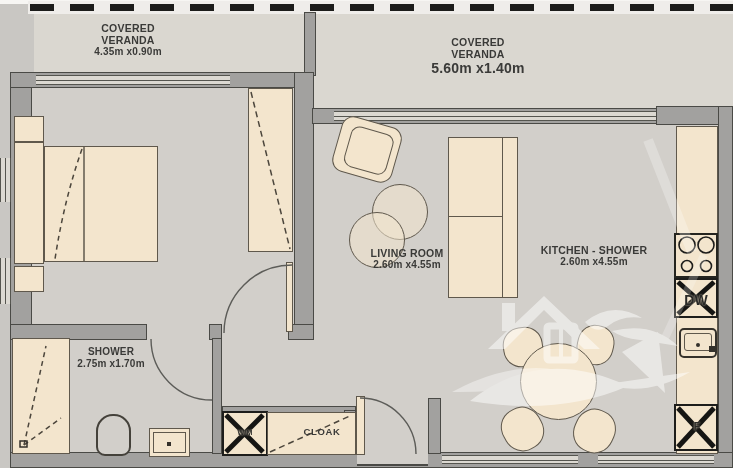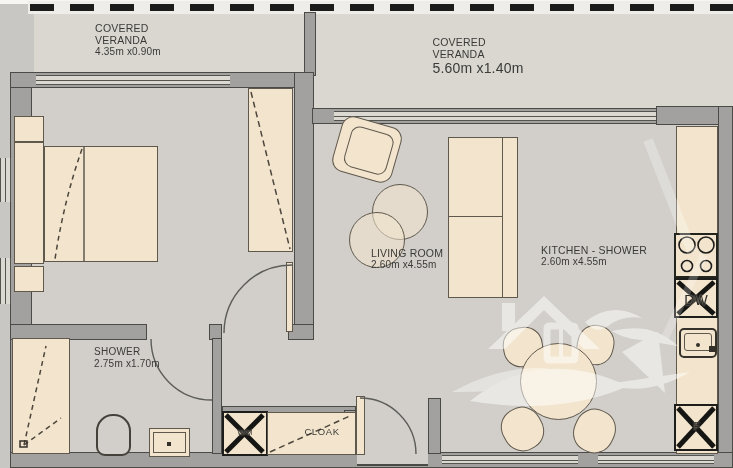--- a/index.html
+++ b/index.html
@@ -6,22 +6,22 @@
   .plan{position:relative;width:733px;height:468px;background:#c9c7c3;
         font-family:"Liberation Sans",sans-serif;overflow:hidden;}
   .abs{position:absolute;box-sizing:border-box;}
   .floor{position:absolute;}
   .wall{position:absolute;background:#a2a19f;border:1px solid #4a4a46;box-sizing:border-box;}
   .win-h{position:absolute;box-sizing:border-box;background:linear-gradient(to bottom,#dcd9d2 0 4px,#55554f 4px 5px,#dcd9d2 5px);border-top:1px solid #55554f;border-bottom:1px solid #55554f;}
   .win-v{position:absolute;box-sizing:border-box;background:linear-gradient(to right,#dcd9d2 0 4px,#55554f 4px 5px,#dcd9d2 5px);border-left:1px solid #55554f;border-right:1px solid #55554f;}
   .furn{position:absolute;background:#f3e5cd;border:1.5px solid #5f584c;box-sizing:border-box;}
   .ghost{position:absolute;background:rgba(243,229,205,0.55);border:1.5px solid #5f584c;box-sizing:border-box;border-radius:50%;}
   .xbox{position:absolute;background:#f3e5cd;border:2px solid #1d1d1b;box-sizing:border-box;}
-  .lbl{position:absolute;transform:translateX(-50%);text-align:left;color:#3a3a38;
-       font-weight:400;white-space:nowrap;line-height:1.15;letter-spacing:0.2px;}
+  .lbl{position:absolute;transform:translateX(-50%);text-align:center;color:#3a3a38;
+       font-weight:700;white-space:nowrap;line-height:1.15;letter-spacing:0.2px;}
   .railing-bg{position:absolute;left:28px;top:1px;width:705px;height:13px;background:#efedea;}
   .railing{position:absolute;left:30px;top:4px;width:703px;height:7px;
        background:repeating-linear-gradient(90deg,#1c1c1a 0 24px,transparent 24px 40px);}
   svg.overlay{position:absolute;left:0;top:0;pointer-events:none;}
   .sofa-back{position:absolute;left:53px;top:0;bottom:0;width:0;border-left:1.5px solid #5f584c;}
   .sofa-split{position:absolute;left:0;top:78px;width:53px;height:0;border-top:1.5px solid #5f584c;}
   .chair{position:absolute;background:#f3e5cd;border:1.5px solid #5f584c;box-sizing:border-box;border-radius:45%;}
 </style>
 </head>
 <body>
@@ -160,21 +160,21 @@
   <div class="lbl" style="left:128px;top:22px;font-size:10.5px;">
     <div>COVERED</div>
     <div>VERANDA</div>
     <div style="font-size:10px;">4.35m x0.90m</div>
   </div>
   <div class="lbl" style="left:478px;top:36px;font-size:10.5px;">
     <div>COVERED</div>
     <div>VERANDA</div>
     <div style="font-size:14px;">5.60m x1.40m</div>
   </div>
-  <div class="lbl" style="left:111px;top:346px;font-size:10px;margin-left:16px;">
+  <div class="lbl" style="left:111px;top:346px;font-size:10px;">
     <div>SHOWER</div>
     <div>2.75m x1.70m</div>
   </div>
   <div class="lbl" style="left:407px;top:247px;font-size:10.5px;">
     <div>LIVING ROOM</div>
     <div style="font-size:10px;">2.60m x4.55m</div>
   </div>
   <div class="lbl" style="left:594px;top:244px;font-size:10.5px;">
     <div>KITCHEN - SHOWER</div>
     <div style="font-size:10px;">2.60m x4.55m</div>

